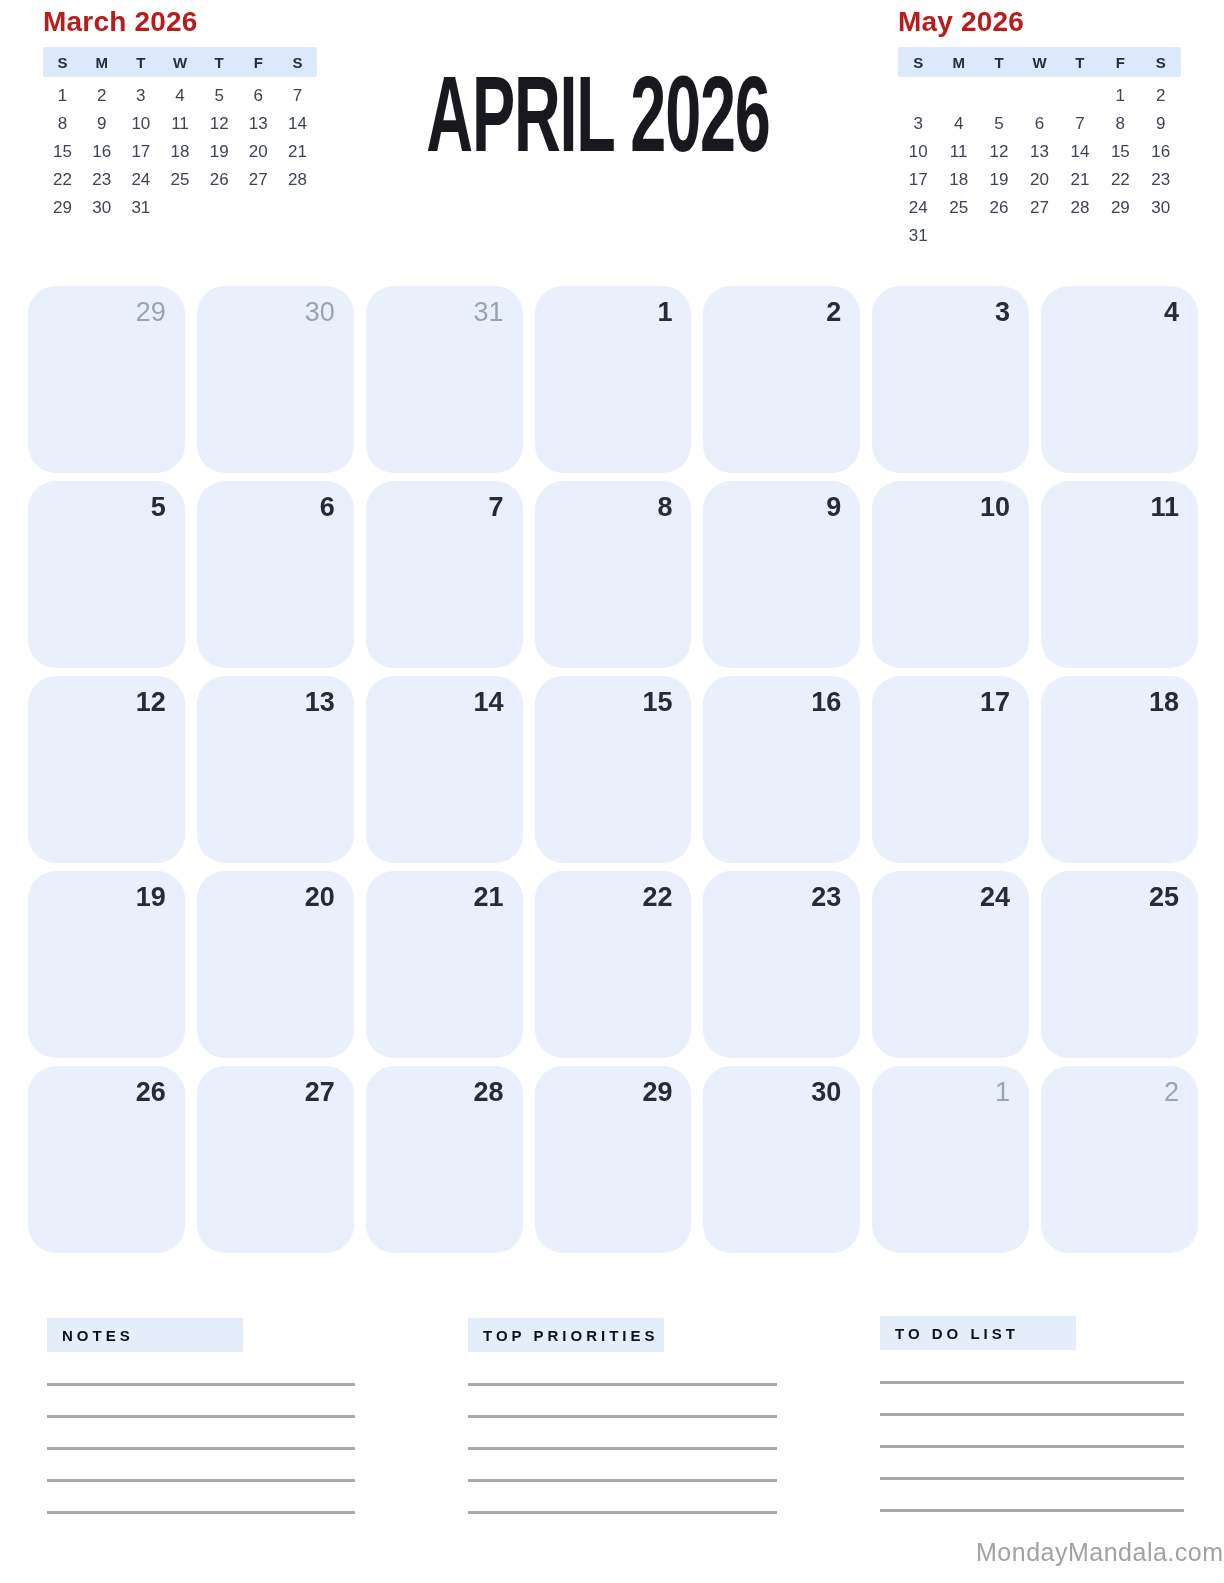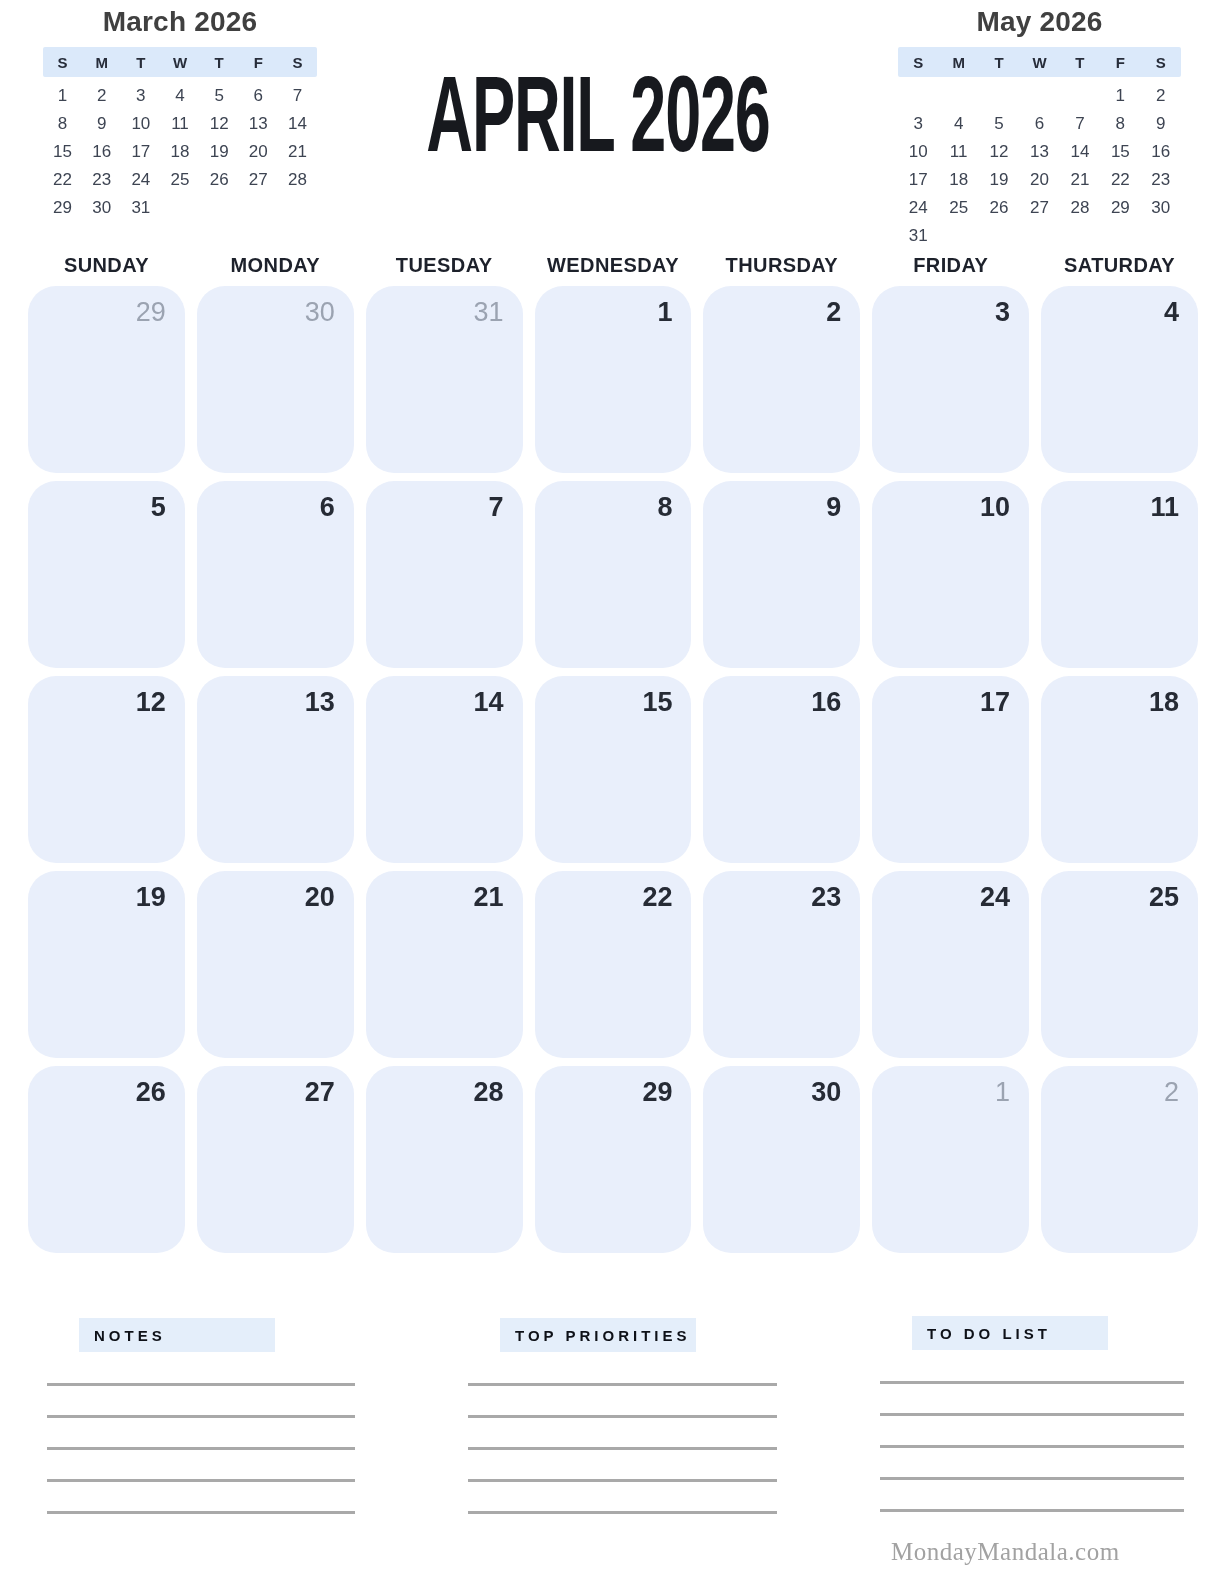--- a/index.html
+++ b/index.html
@@ -9,22 +9,22 @@
     background:#ffffff;
     font-family:"Liberation Sans",sans-serif;
     overflow:hidden;
   }
 
   
   .mini-cal{position:absolute;top:6px;}
   .mini-march{left:43px;width:274px;}
   .mini-may{left:898px;width:283px;}
   .mini-title{
-    font-size:28px;font-weight:800;color:#404040;
-    text-align:center;margin:0 0 9px 0;letter-spacing:.2px;
+    font-size:28px;font-weight:800;color:#b91c1c;
+    margin:0 0 9px 0;letter-spacing:.2px;
   }
   .mini-band{
     display:grid;grid-template-columns:repeat(7,1fr);
     background:#dbe9fa;height:30px;align-items:center;
     text-align:center;font-size:15px;font-weight:700;color:#272d3a;
     border-radius:2px;
   }
   .mini-days{
     display:grid;grid-template-columns:repeat(7,1fr);
     grid-auto-rows:28px;align-items:center;text-align:center;
@@ -62,29 +62,29 @@
   .outside .num{color:#9ba3b1;font-weight:400;}
 
   
   .section{position:absolute;}
   .sec-notes{left:47px;top:1318px;width:308px;}
   .sec-top{left:468px;top:1318px;width:309px;}
   .sec-todo{left:880px;top:1316px;width:304px;}
   .section-label{
     width:196px;box-sizing:border-box;background:#e4eefa;
     padding:9px 0 8px 15px;font-size:15px;font-weight:700;
-    letter-spacing:4px;color:#0e1118;white-space:nowrap;margin-left:32px;
+    letter-spacing:4px;color:#0e1118;white-space:nowrap;
   }
   .lines{margin-top:2px;}
   .rule{height:32px;box-sizing:border-box;border-bottom:3px solid #a9a9a9;}
 
   
   .footer{
-    position:absolute;top:1538px;left:891px;
-    font-size:25px;color:#a2a2a2;letter-spacing:.5px;font-family:Liberation Serif, serif;
+    position:absolute;top:1538px;left:976px;
+    font-size:25px;color:#a2a2a2;letter-spacing:.5px;
   }
 </style>
 </head>
 <body>
 
 <div class="page">
 
   <div class="mini-cal mini-march">
     <div class="mini-title">March 2026</div>
     <div class="mini-band">
@@ -187,29 +187,20 @@
         <div>31</div>
         <div></div>
         <div></div>
         <div></div>
         <div></div>
         <div></div>
         <div></div>
       </div>
   </div>
 
-  <div class="week-header">
-      <div>SUNDAY</div>
-      <div>MONDAY</div>
-      <div>TUESDAY</div>
-      <div>WEDNESDAY</div>
-      <div>THURSDAY</div>
-      <div>FRIDAY</div>
-      <div>SATURDAY</div>
-    </div>
 
   <div class="month-grid">
       <div class="cell outside">
         <div class="num">29</div>
       </div>
       <div class="cell outside">
         <div class="num">30</div>
       </div>
       <div class="cell outside">
         <div class="num">31</div>

